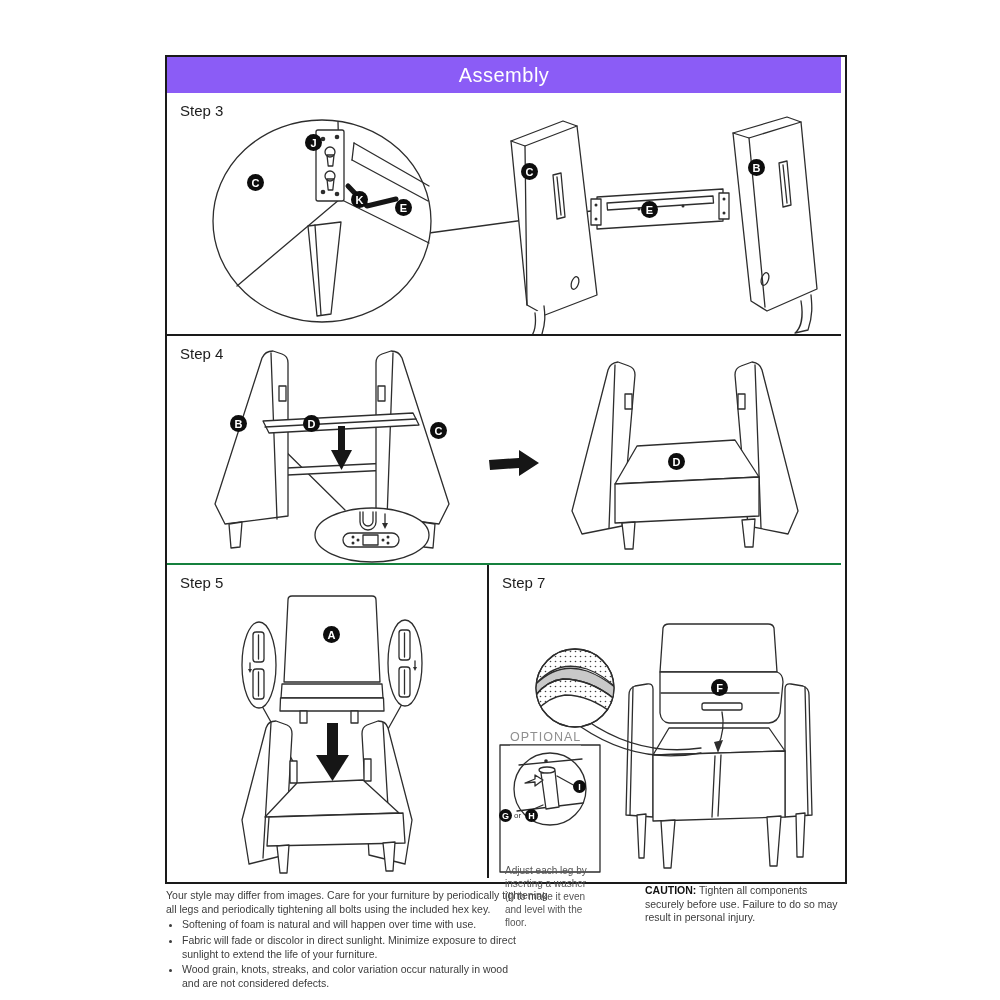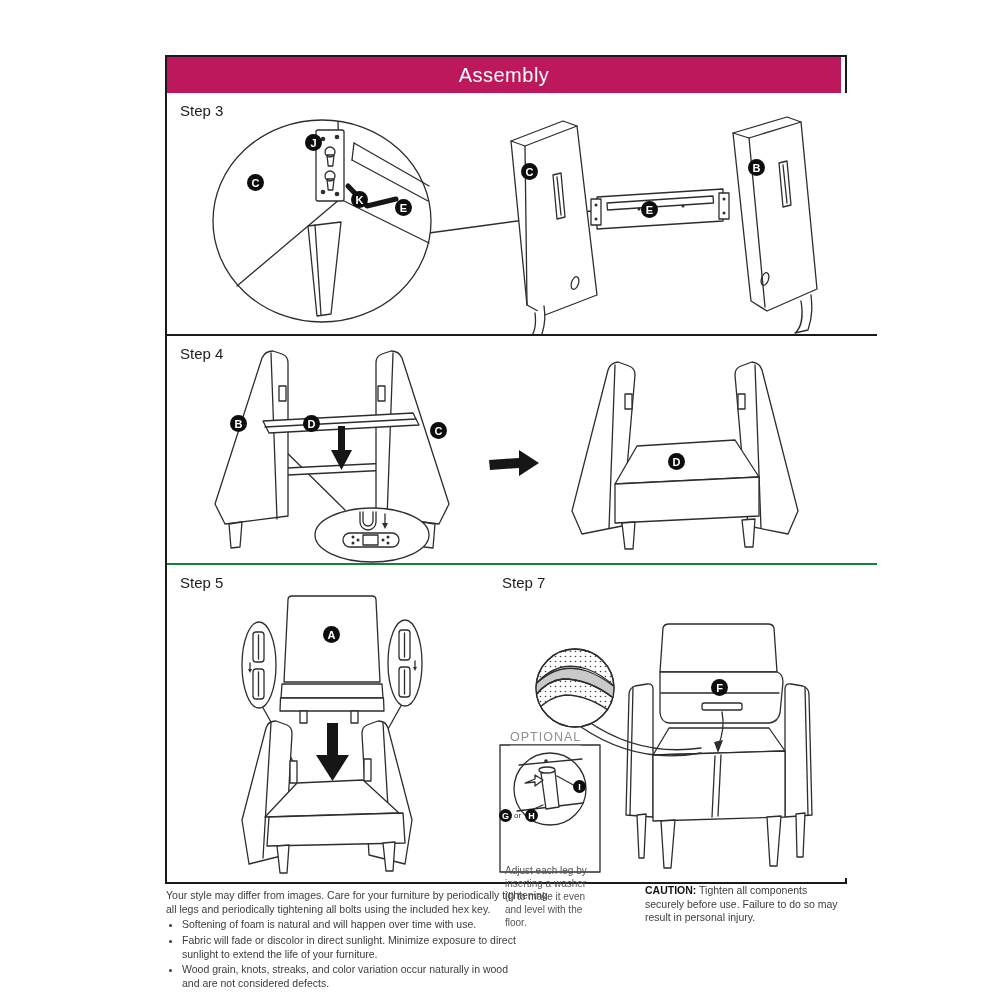--- a/index.html
+++ b/index.html
@@ -1,22 +1,22 @@
 <!DOCTYPE html>
 <html><head>
 <meta charset="utf-8">
 <style>
   html,body { margin:0; padding:0; background:#ffffff; }
   body { width:1000px; height:1000px; font-family:"Liberation Sans", sans-serif; }
   #canvas { position:relative; width:1000px; height:1000px; background:#fff; overflow:hidden; }
 
   .sheet { position:absolute; left:165px; top:55px; width:678px; height:825px; border:2px solid #1a1a1a; background:#fff; }
-  .titlebar { position:absolute; left:0; top:0; width:674px; height:36px; background:#be185d; color:#fff;
+  .titlebar { position:absolute; left:0; top:0; width:674px; height:36px; background:#8b5cf6; color:#fff;
               display:flex; align-items:center; justify-content:center; font-size:20px; letter-spacing:0.5px; }
-  .panel { position:absolute; background:#fff;padding-left:36px; }
+  .panel { position:absolute; background:#fff; }
   #panel3 { left:0; top:36px;  width:674px; height:241px; border-bottom:2px solid #1a1a1a; }
   #panel4 { left:0; top:279px; width:674px; height:227px; border-bottom:2px solid #15803d; }
   #panel5 { left:0; top:508px; width:320px; height:313px; border-right:2px solid #1a1a1a; }
   #panel6 { left:322px; top:508px; width:352px; height:313px; }
   .panel svg { position:absolute; left:0; top:0; }
 
   .step-label { position:absolute; left:13px; top:9px; font-size:15px; color:#1d1d1d; }
 
   .part-label { position:absolute; width:17px; height:17px; border-radius:50%; background:#0d0d0d; color:#fff;
                 font-size:11px; font-weight:bold; display:flex; align-items:center; justify-content:center; z-index:5; }

